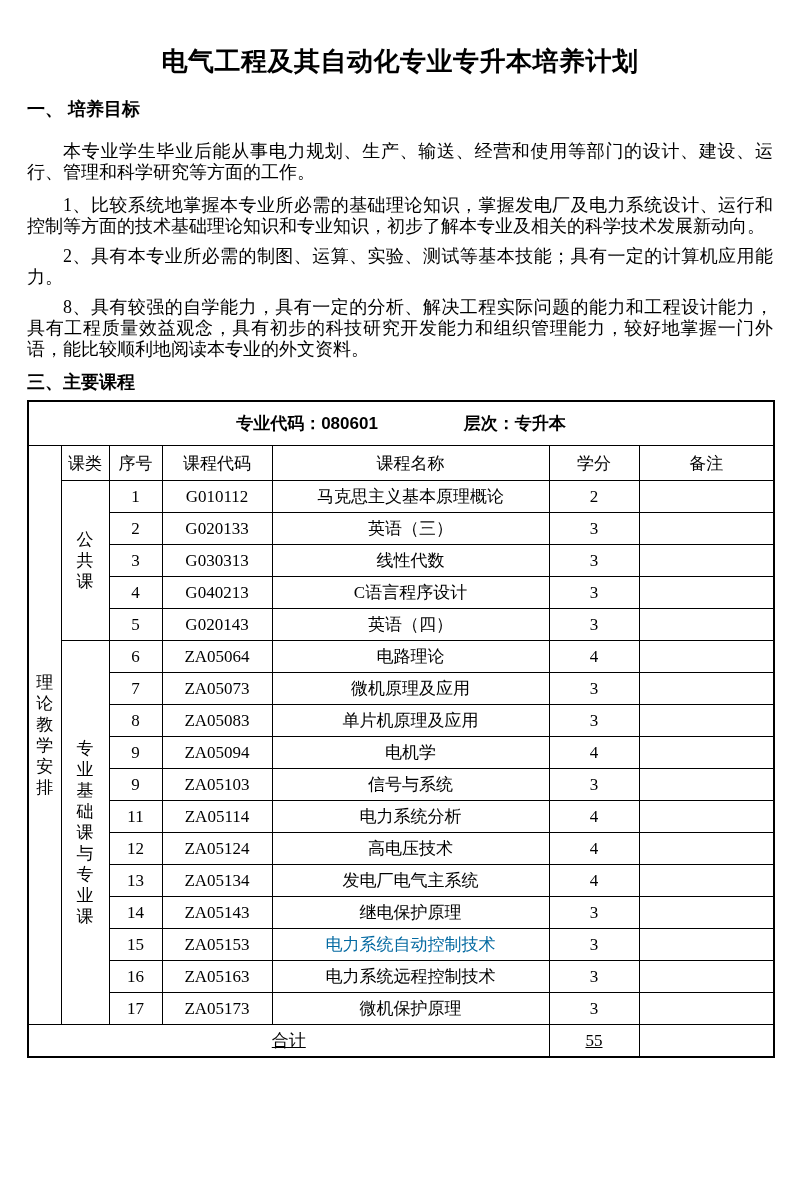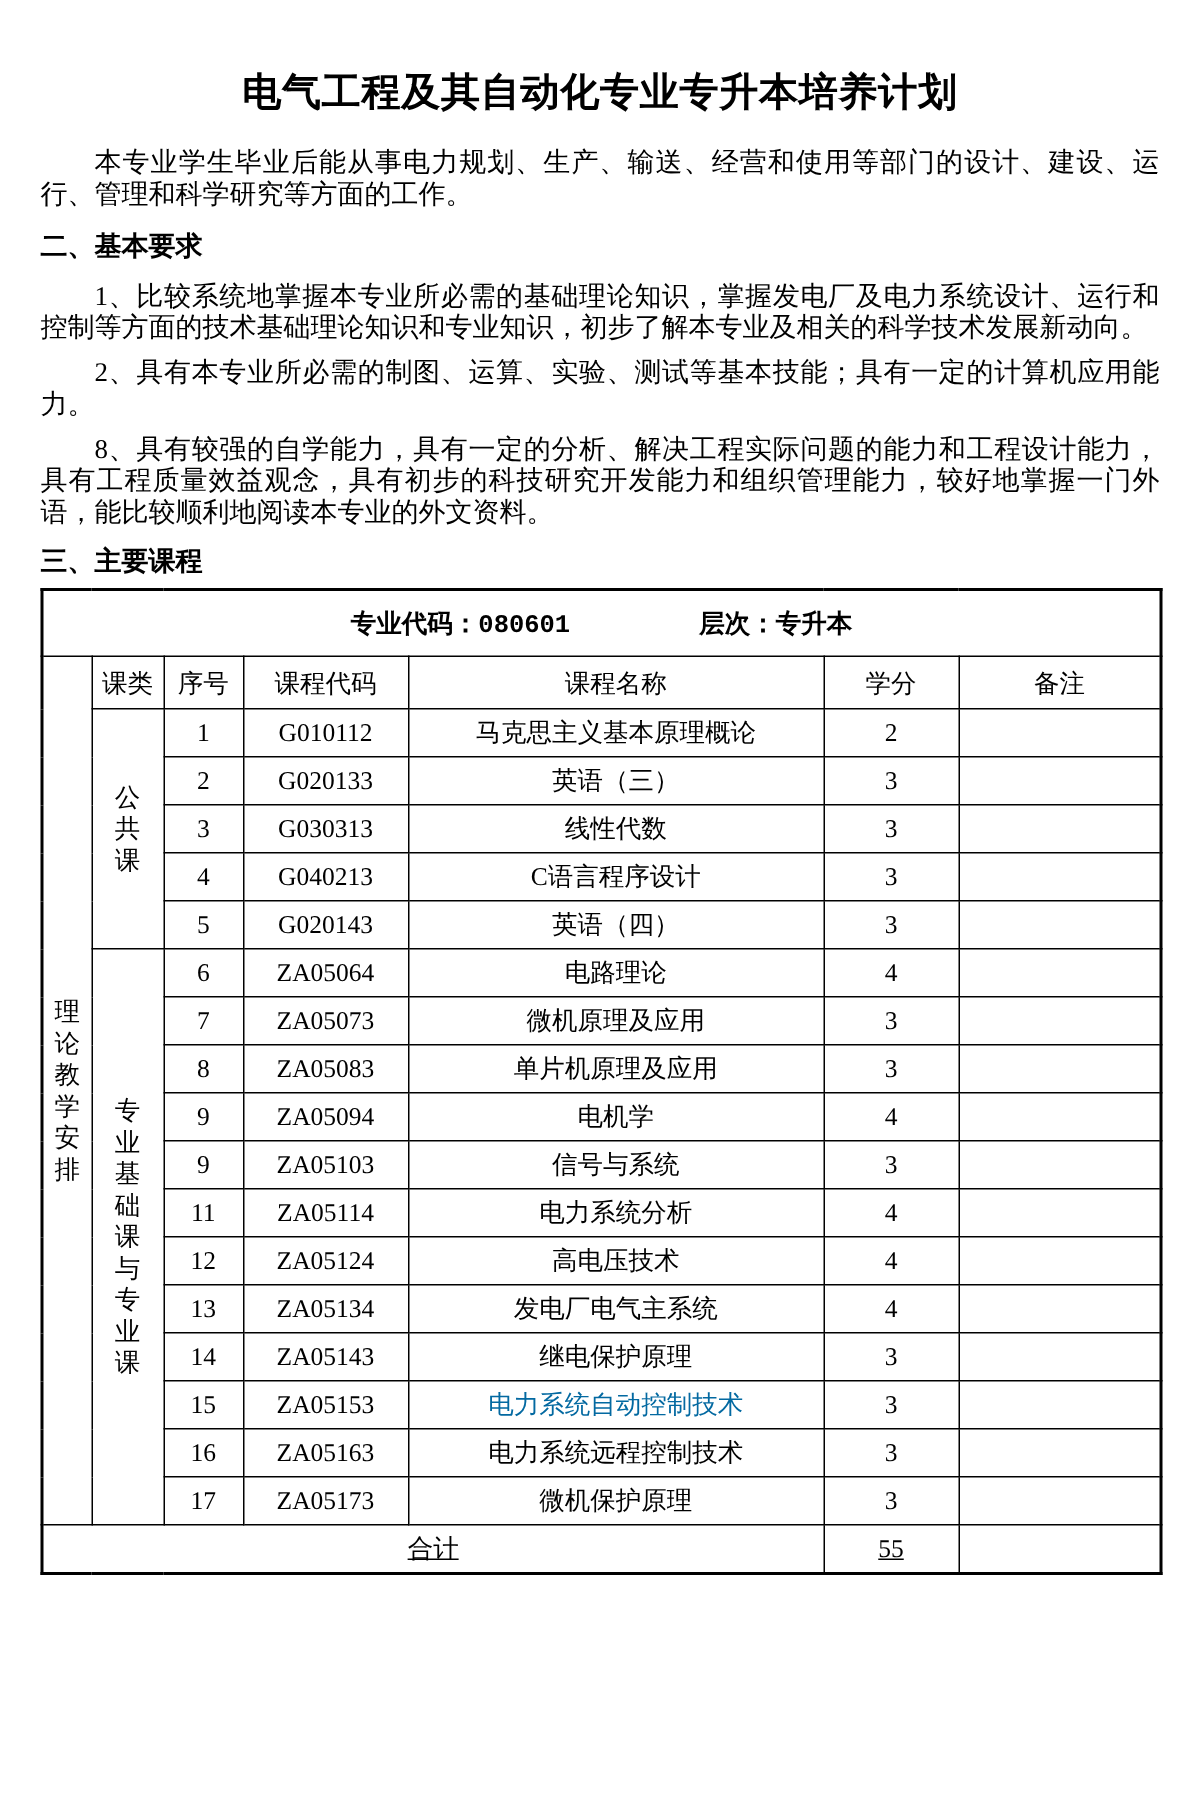--- a/index.html
+++ b/index.html
@@ -40,41 +40,41 @@
     width: 746px; margin-top: 7px;
     border: 2px solid #000;
   }
   table.course td {
     border: 1px solid #000;
     text-align: center; vertical-align: middle;
     font-size: 17px; padding: 0; overflow: hidden;
   }
   .code-row td {
     height: 43px; text-align: left; padding-left: 5px;
-    font-family: Liberation Mono, monospace;
+    font-family: Liberation Sans, sans-serif;
     font-weight: 700; font-size: 17px;
   }
   .level-part { margin-left: 86px; }
   .head-row td { height: 34px; }
   tr.course-row td { height: 31px; }
   td.c-name { text-align: left; padding-left: 5px; }
   td.c-seq, td.c-code, td.c-credits { font-size: 16px; }
   td.vert { white-space: pre-line; line-height: 21px; font-size: 17px; }
   .total-row td { height: 31px; text-decoration: underline; }
 </style>
 </head>
 <body>
 
 <div class="page">
 
   <div class="title">电气工程及其自动化专业专升本培养计划</div>
 
+  <div class="sec-heading s1">一、 培养目标</div>
   <p class="body-p p1b">本专业学生毕业后能从事电力规划、生产、输送、经营和使用等部门的设计、建设、运行、管理和科学研究等方面的工作。</p>
 
-  <div class="sec-heading s2">二、基本要求</div>
   <p class="body-p p2a">1、比较系统地掌握本专业所必需的基础理论知识，掌握发电厂及电力系统设计、运行和控制等方面的技术基础理论知识和专业知识，初步了解本专业及相关的科学技术发展新动向。</p>
   <p class="body-p p2b">2、具有本专业所必需的制图、运算、实验、测试等基本技能；具有一定的计算机应用能力。</p>
   <p class="body-p p2c">8、具有较强的自学能力，具有一定的分析、解决工程实际问题的能力和工程设计能力，具有工程质量效益观念，具有初步的科技研究开发能力和组织管理能力，较好地掌握一门外语，能比较顺利地阅读本专业的外文资料。</p>
 
   <div class="sec-heading s3">三、主要课程</div>
 
   <table class="course">
     <colgroup>
       <col style="width:33px">
         <col style="width:48px">

